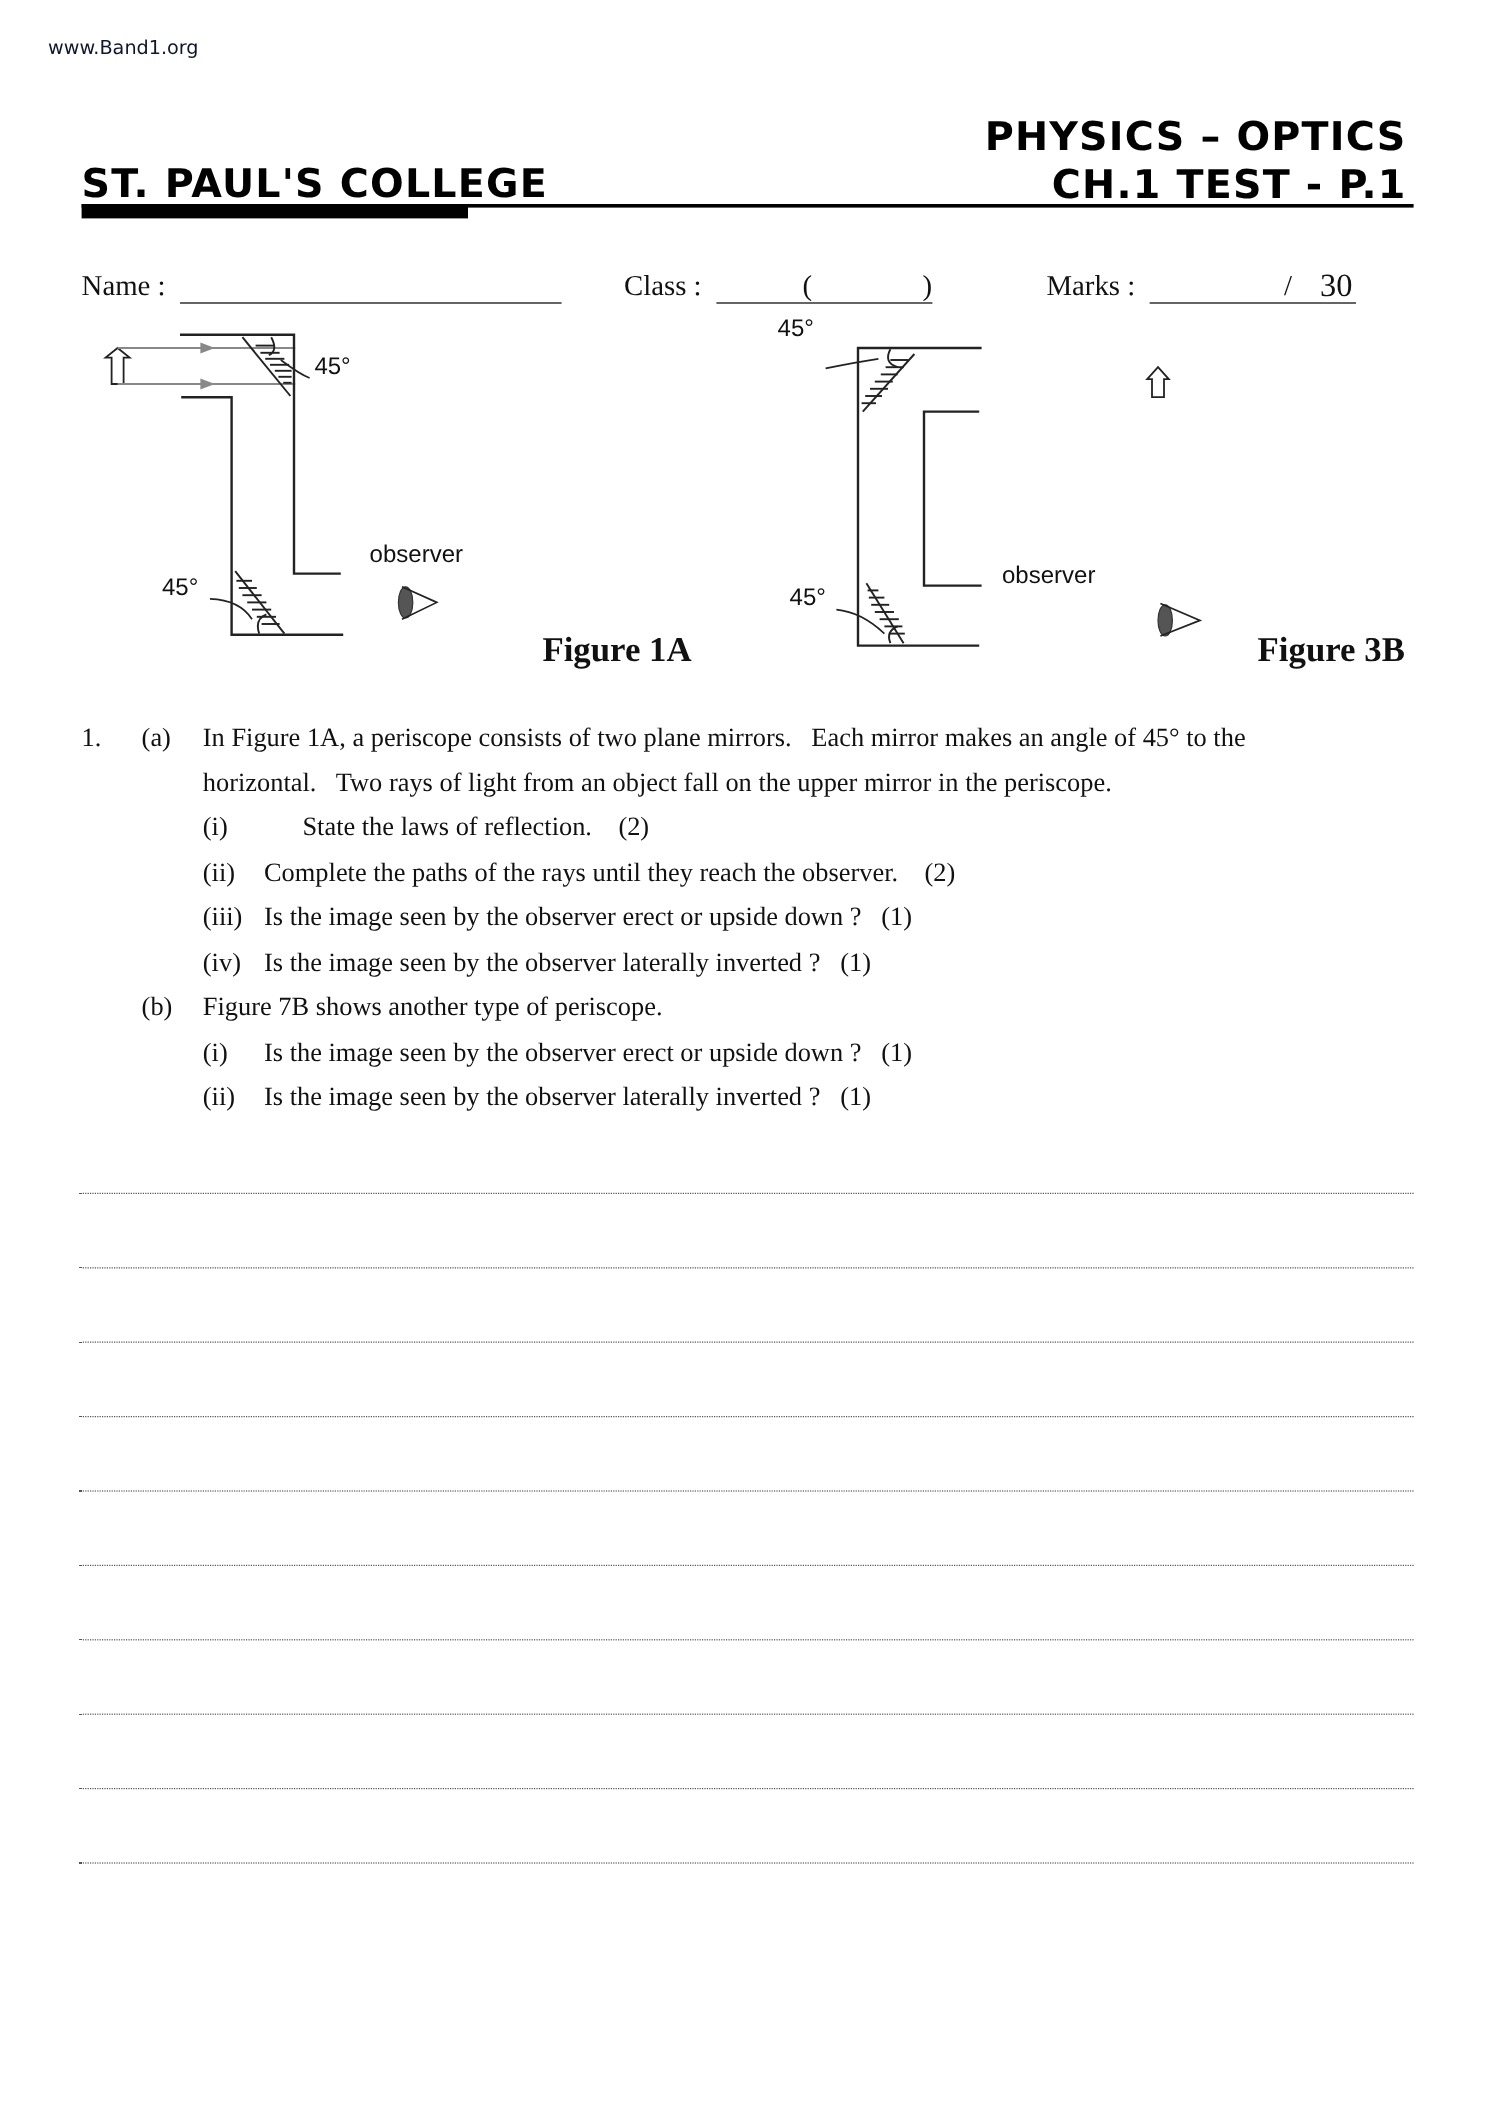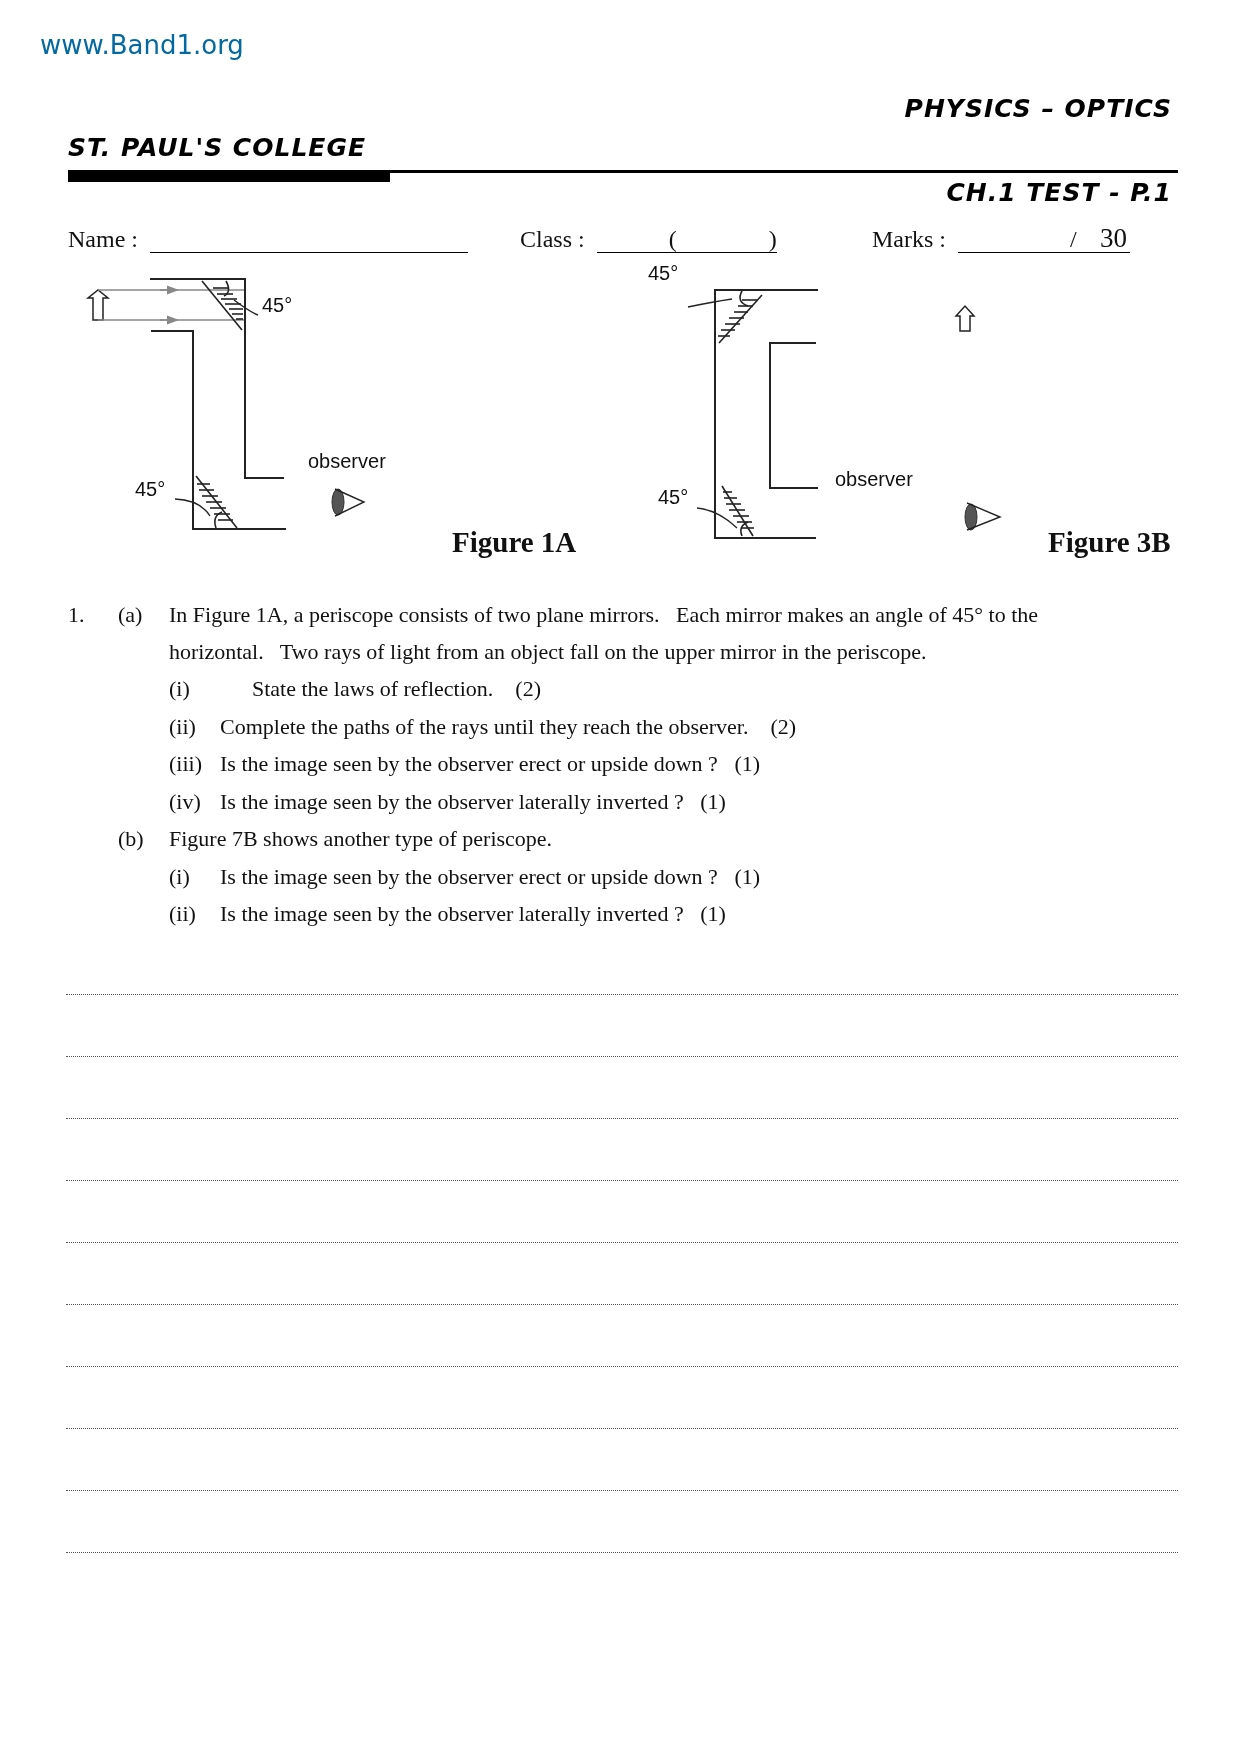--- a/index.html
+++ b/index.html
@@ -1,22 +1,22 @@
 <!DOCTYPE html>
 <html><head>
 <meta charset="utf-8">
 <style>
   html, body { margin: 0; padding: 0; background: #ffffff; }
   body { width: 1240px; height: 1754px; position: relative; overflow: hidden; color: #111; }
   .abs { position: absolute; }
-  .watermark { left: 40px; top: 30px; font-family: "DejaVu Sans", sans-serif; font-size: 26px; color: #0369a1; }
-  .hdr { font-family: "DejaVu Sans", sans-serif; font-weight: bold; font-size: 25px; letter-spacing: 1px; color: #000; font-style: italic; }
+  .watermark { left: 40px; top: 30px; font-family: "DejaVu Sans", sans-serif; font-size: 16px; color: #0f172a; }
+  .hdr { font-family: "DejaVu Sans", sans-serif; font-weight: bold; font-size: 33px; letter-spacing: 1px; color: #000; }
   .school { left: 68px; top: 133px; }
   .subj { right: 68px; top: 94px; text-align: right; }
-  .chap { right: 68px; top: 134px; text-align: left; margin-top: 44px; }
+  .chap { right: 68px; top: 134px; text-align: left; }
   .rule-thin { left: 68px; top: 170px; width: 1110px; height: 3px; background: #000; }
   .rule-thick { left: 68px; top: 170px; width: 322px; height: 12px; background: #000; }
   .field { font-family: "Liberation Serif", serif; font-size: 24px; color: #111; }
   .uline { border-bottom: 1.5px solid #000; display: inline-block; height: 26px; vertical-align: bottom; }
   .fig-cap { font-family: "Liberation Serif", serif; font-weight: bold; font-size: 29px; }
   .q { font-family: "Liberation Serif", serif; font-size: 22px; line-height: 28px; color: #111; }
   .dots { left: 66px; width: 1112px; height: 0; border-top: 1.6px dotted #555; }
   svg text { font-family: "Liberation Sans", sans-serif; }
 </style>
 </head>

